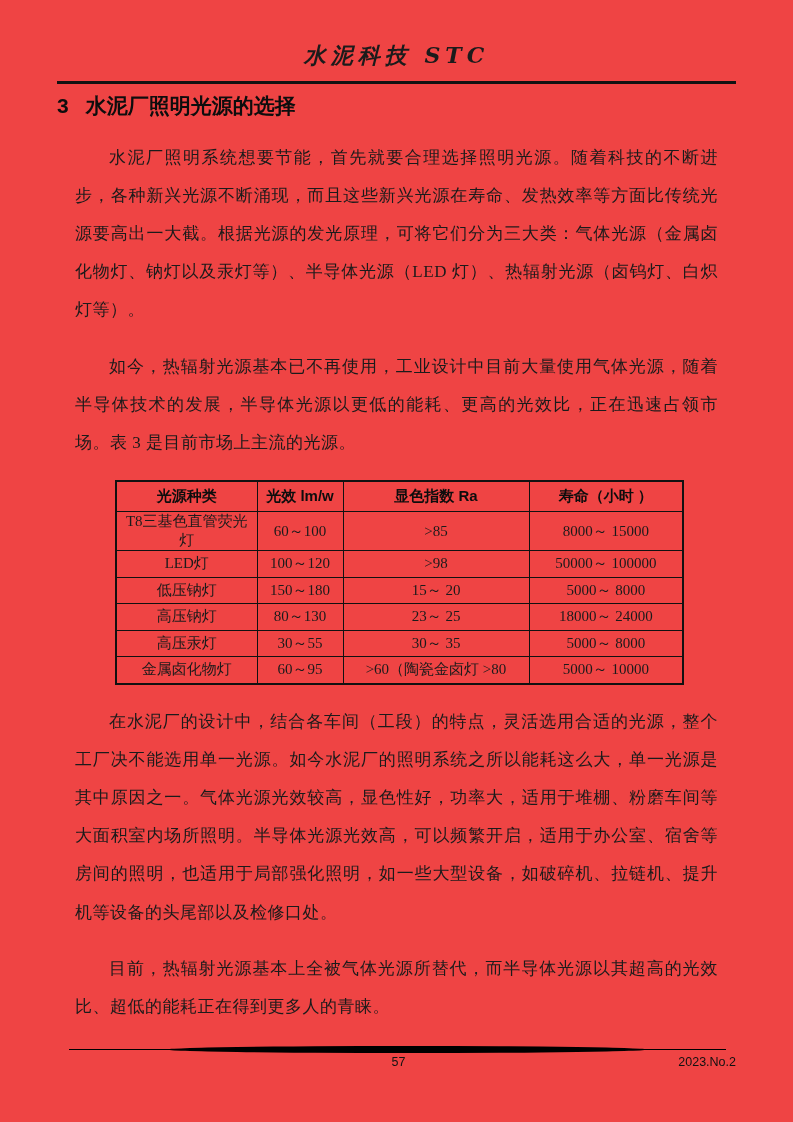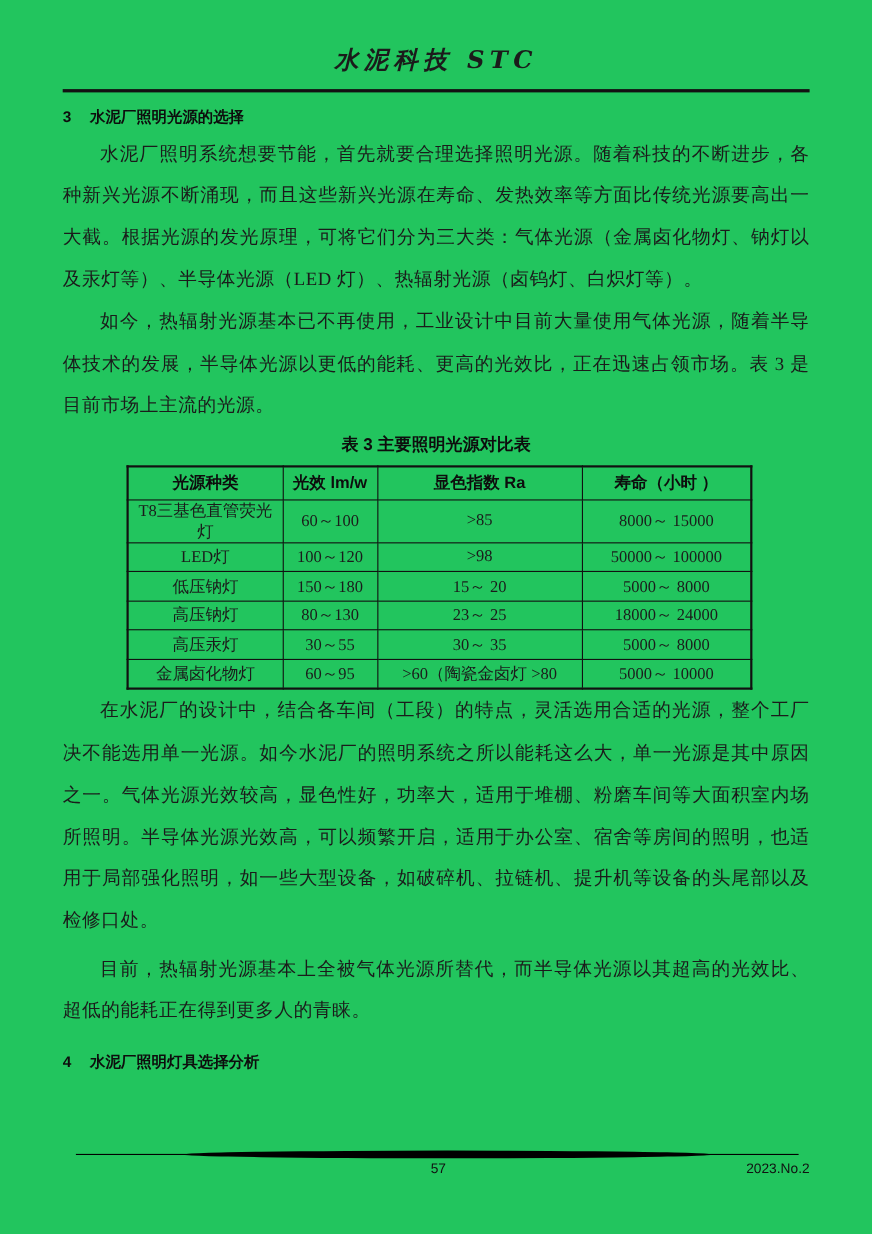--- a/index.html
+++ b/index.html
@@ -1,20 +1,20 @@
 <!DOCTYPE html>
 <html><head>
 <meta charset="utf-8">
 <style>
   html,body { margin:0; padding:0; background:#9a9a9a; }
   .page {
     position:relative;
     width:793px; height:1122px;
     margin:0 auto;
-    background:#22c55e;
+    background:#ef4444;
     color:#1b1b1b;
     font-family:"Liberation Serif", serif;
     overflow:hidden;
     box-sizing:border-box;
   }
   .content { padding:40px 57px 0 57px; }
 
   .journal-title {
     text-align:center;
     font-family:"DejaVu Serif", serif;
@@ -27,28 +27,28 @@
   .header-rule {
     margin-top:11px;
     height:2.5px;
     background:#121212;
   }
 
   .section-heading {
     margin:7px 0 0 0;
     font-family:"Liberation Sans", sans-serif;
     font-weight:bold;
-    font-size:14px;
+    font-size:21px;
     line-height:30px;
     color:#0d0d0d;
   }
   .section-heading .sec-num { display:inline-block; margin-right:17px; }
 
   p.body-para {
-    margin:0;
+    margin:18px;
     font-size:17px;
     line-height:38.2px;
     text-align:justify;
     text-indent:2em;
     letter-spacing:0.5px;
   }
 
   .table-caption {
     margin-top:5px;
     text-align:center;
@@ -124,21 +124,20 @@
     <div class="journal-title">水泥科技 STC</div>
     <div class="header-rule"></div>
 
     <h2 class="section-heading">
       <span class="sec-num">3</span><span>水泥厂照明光源的选择</span>
     </h2>
 
     <p class="body-para">水泥厂照明系统想要节能，首先就要合理选择照明光源。随着科技的不断进步，各种新兴光源不断涌现，而且这些新兴光源在寿命、发热效率等方面比传统光源要高出一大截。根据光源的发光原理，可将它们分为三大类：气体光源（金属卤化物灯、钠灯以及汞灯等）、半导体光源（LED 灯）、热辐射光源（卤钨灯、白炽灯等）。</p>
     <p class="body-para">如今，热辐射光源基本已不再使用，工业设计中目前大量使用气体光源，随着半导体技术的发展，半导体光源以更低的能耗、更高的光效比，正在迅速占领市场。表 3 是目前市场上主流的光源。</p>
 
-    <div class="table-caption">表 3  主要照明光源对比表</div>
 
     <table class="light-table">
       <colgroup>
         <col style="width:141px">
           <col style="width:86px">
         <col style="width:186px">
           <col style="width:154px">
       </colgroup>
       <thead>
           <tr>
@@ -184,23 +183,20 @@
             <td>60～95</td>
             <td>&gt;60（陶瓷金卤灯 &gt;80</td>
             <td>5000～ 10000</td>
           </tr>
         </tbody>
     </table>
 
     <p class="body-para">在水泥厂的设计中，结合各车间（工段）的特点，灵活选用合适的光源，整个工厂决不能选用单一光源。如今水泥厂的照明系统之所以能耗这么大，单一光源是其中原因之一。气体光源光效较高，显色性好，功率大，适用于堆棚、粉磨车间等大面积室内场所照明。半导体光源光效高，可以频繁开启，适用于办公室、宿舍等房间的照明，也适用于局部强化照明，如一些大型设备，如破碎机、拉链机、提升机等设备的头尾部以及检修口处。</p>
     <p class="body-para" style="margin-top:5px;">目前，热辐射光源基本上全被气体光源所替代，而半导体光源以其超高的光效比、超低的能耗正在得到更多人的青睐。</p>
 
-    <h2 class="section-heading" style="margin-top:12px;">
-      <span class="sec-num">4</span><span>水泥厂照明灯具选择分析</span>
-    </h2>
 
   </div>
 
   <div class="footer">
     <div class="footer-rule">
       <div class="thin"></div>
       <div class="thick"></div>
     </div>
     <div class="footer-meta">
       <span class="page-num">57</span>

